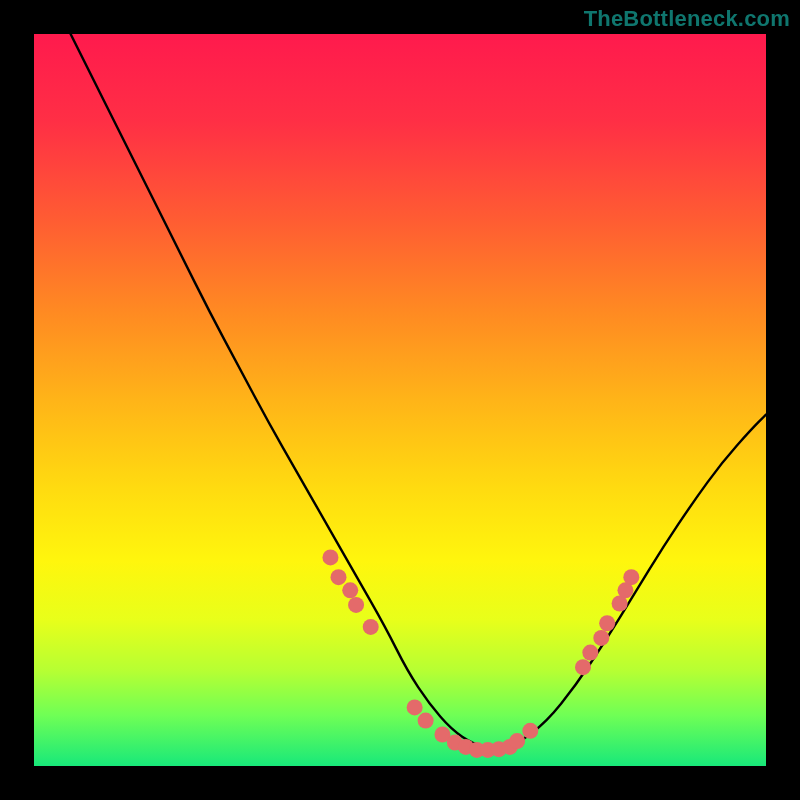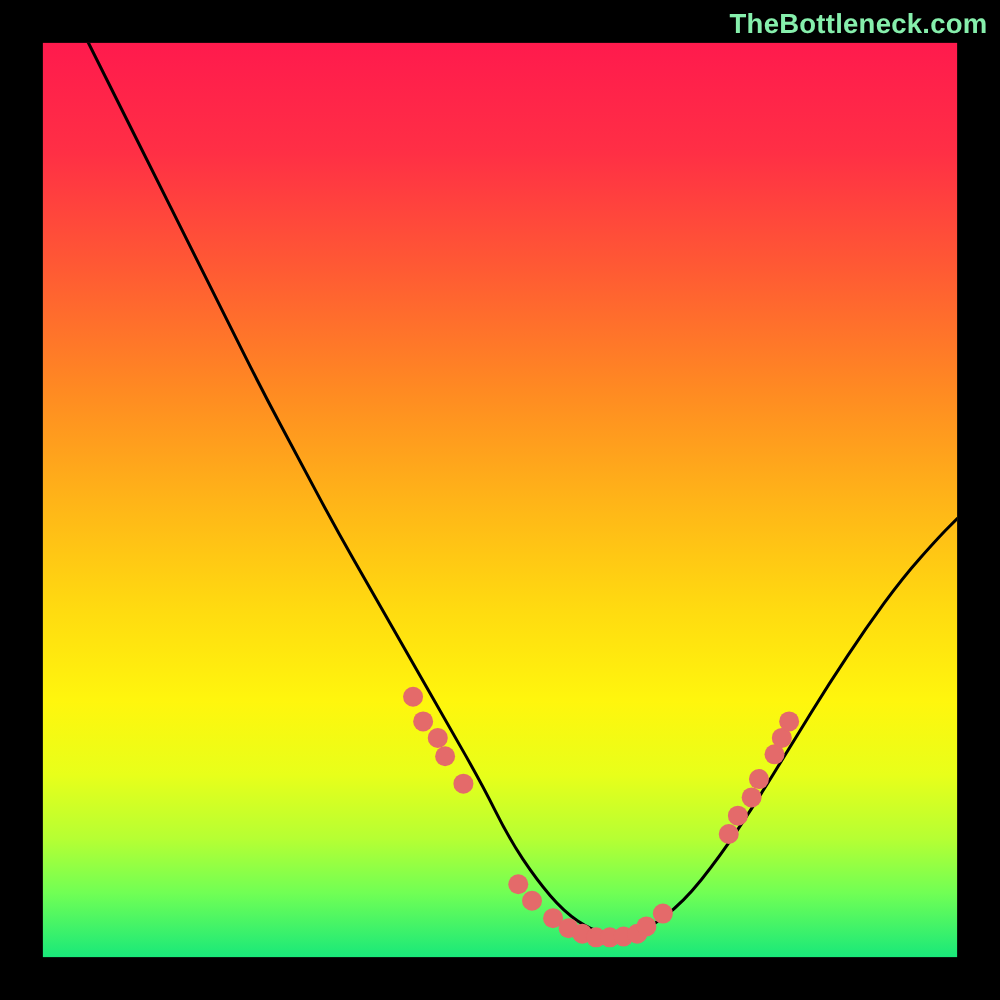--- a/index.html
+++ b/index.html
@@ -26,21 +26,21 @@
     height: 732px;
     overflow: hidden;
   }
   .watermark {
     position: absolute;
     top: 6px;
     right: 10px;
     font-family: Arial, Helvetica, sans-serif;
     font-size: 22px;
     font-weight: 600;
-    color: #86efac;
+    color: #0f766e;
     letter-spacing: 0.2px;
   }
 </style>
 </head>
 <body>
 
 <div class="frame">
   <div class="watermark">TheBottleneck.com</div>
   <div class="plot">
     <svg id="chart-svg" width="732" height="732" viewBox="0 0 732 732" preserveAspectRatio="none">

